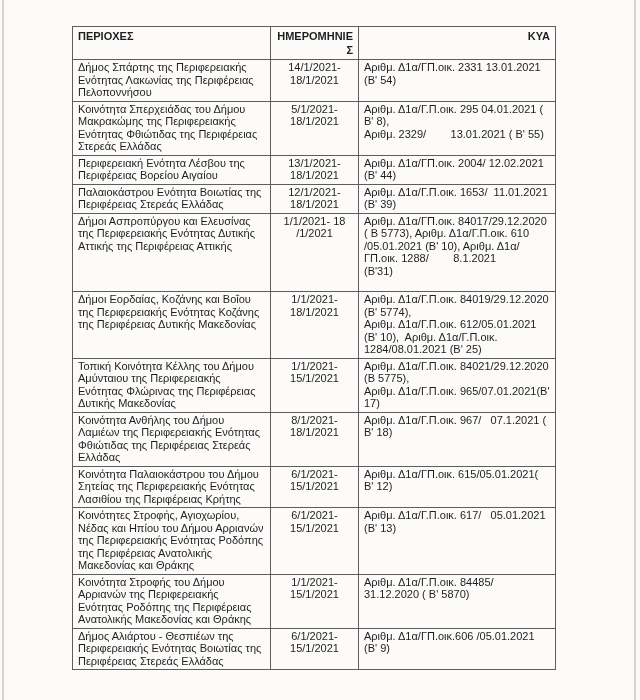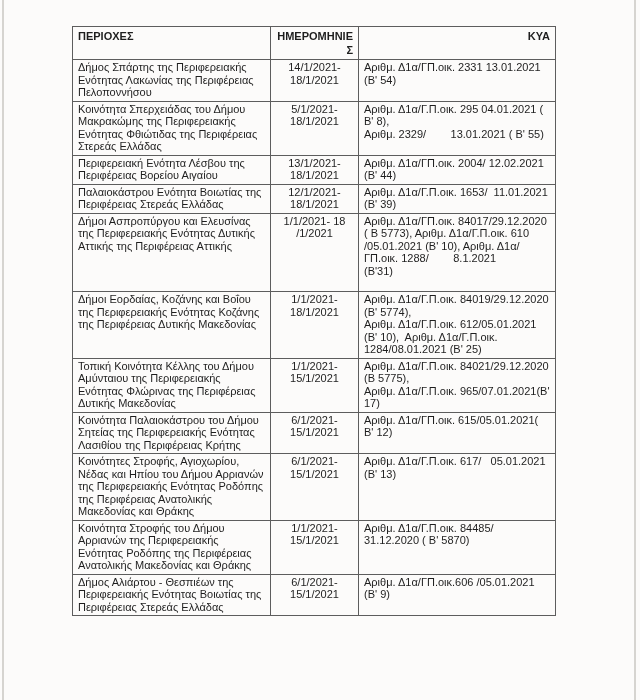--- a/index.html
+++ b/index.html
@@ -123,20 +123,26 @@
 1284/08.01.2021 (Β' 25)</td>
         </tr>
         <tr>
           <td class="region">Τοπική Κοινότητα Κέλλης του Δήμου Αμύνταιου της Περιφερειακής Ενότητας Φλώρινας της Περιφέρειας Δυτικής Μακεδονίας</td>
           <td class="dates">1/1/2021-
 15/1/2021</td>
           <td class="kya">Αριθμ. Δ1α/Γ.Π.οικ. 84021/29.12.2020 (Β 5775),
 Αριθμ. Δ1α/Γ.Π.οικ. 965/07.01.2021(Β' 17)</td>
         </tr>
         <tr>
+          <td class="region">Κοινότητα Ανθήλης του Δήμου Λαμιέων της Περιφερειακής Ενότητας Φθιώτιδας της Περιφέρειας Στερεάς Ελλάδας</td>
+          <td class="dates">8/1/2021-
+18/1/2021</td>
+          <td class="kya">Αριθμ. Δ1α/Γ.Π.οικ. 967/   07.1.2021 ( Β' 18)</td>
+        </tr>
+        <tr>
           <td class="region">Κοινότητα Παλαιοκάστρου του Δήμου Σητείας της Περιφερειακής Ενότητας Λασιθίου της Περιφέρειας Κρήτης</td>
           <td class="dates">6/1/2021-
 15/1/2021</td>
           <td class="kya">Αριθμ. Δ1α/ΓΠ.οικ. 615/05.01.2021( Β' 12)</td>
         </tr>
         <tr>
           <td class="region">Κοινότητες Στροφής, Αγιοχωρίου, Νέδας και Ηπίου του Δήμου Αρριανών της Περιφερειακής Ενότητας Ροδόπης της Περιφέρειας Ανατολικής Μακεδονίας και Θράκης</td>
           <td class="dates">6/1/2021-
 15/1/2021</td>
           <td class="kya">Αριθμ. Δ1α/Γ.Π.οικ. 617/   05.01.2021 (Β' 13)</td>

